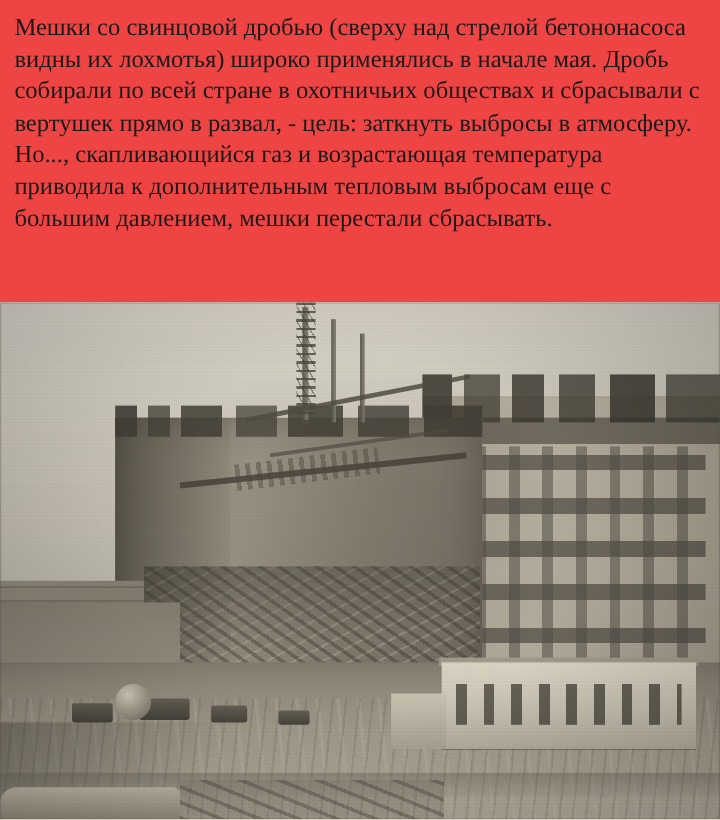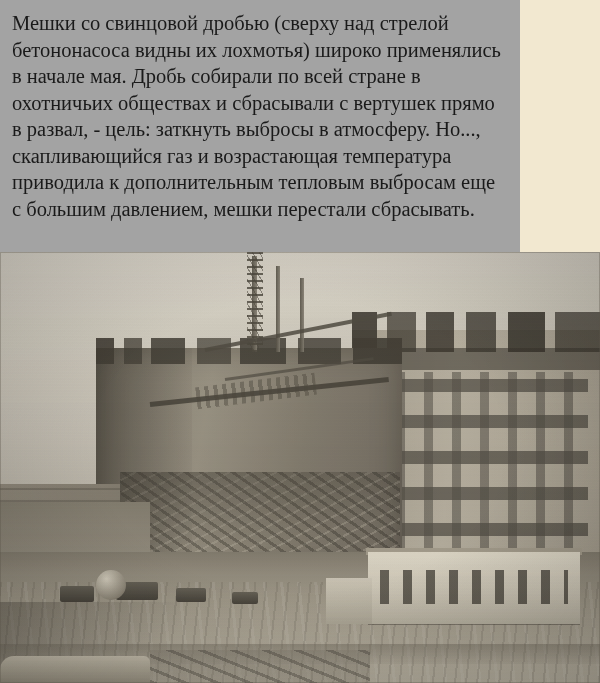--- a/index.html
+++ b/index.html
@@ -10,23 +10,23 @@
   #page {
     position: relative;
     width: 600px;
     height: 683px;
     background: #f2e8d0;
     overflow: hidden;
     font-family: "Liberation Serif", serif;
   }
   #caption-block {
     box-sizing: border-box;
-    width: 520px;
+    width: 600px;
     height: 252px;
-    background: #a3a3a3;
+    background: #ef4444;
     padding: 10px 12px 0 12px;
   }
   #caption-text {
     font-family: "Liberation Serif", serif;
     font-size: 20.5px;
     line-height: 26.5px;
     color: #1a1a1a;
     text-align: left;
     margin: 0;
     white-space: pre-wrap;

